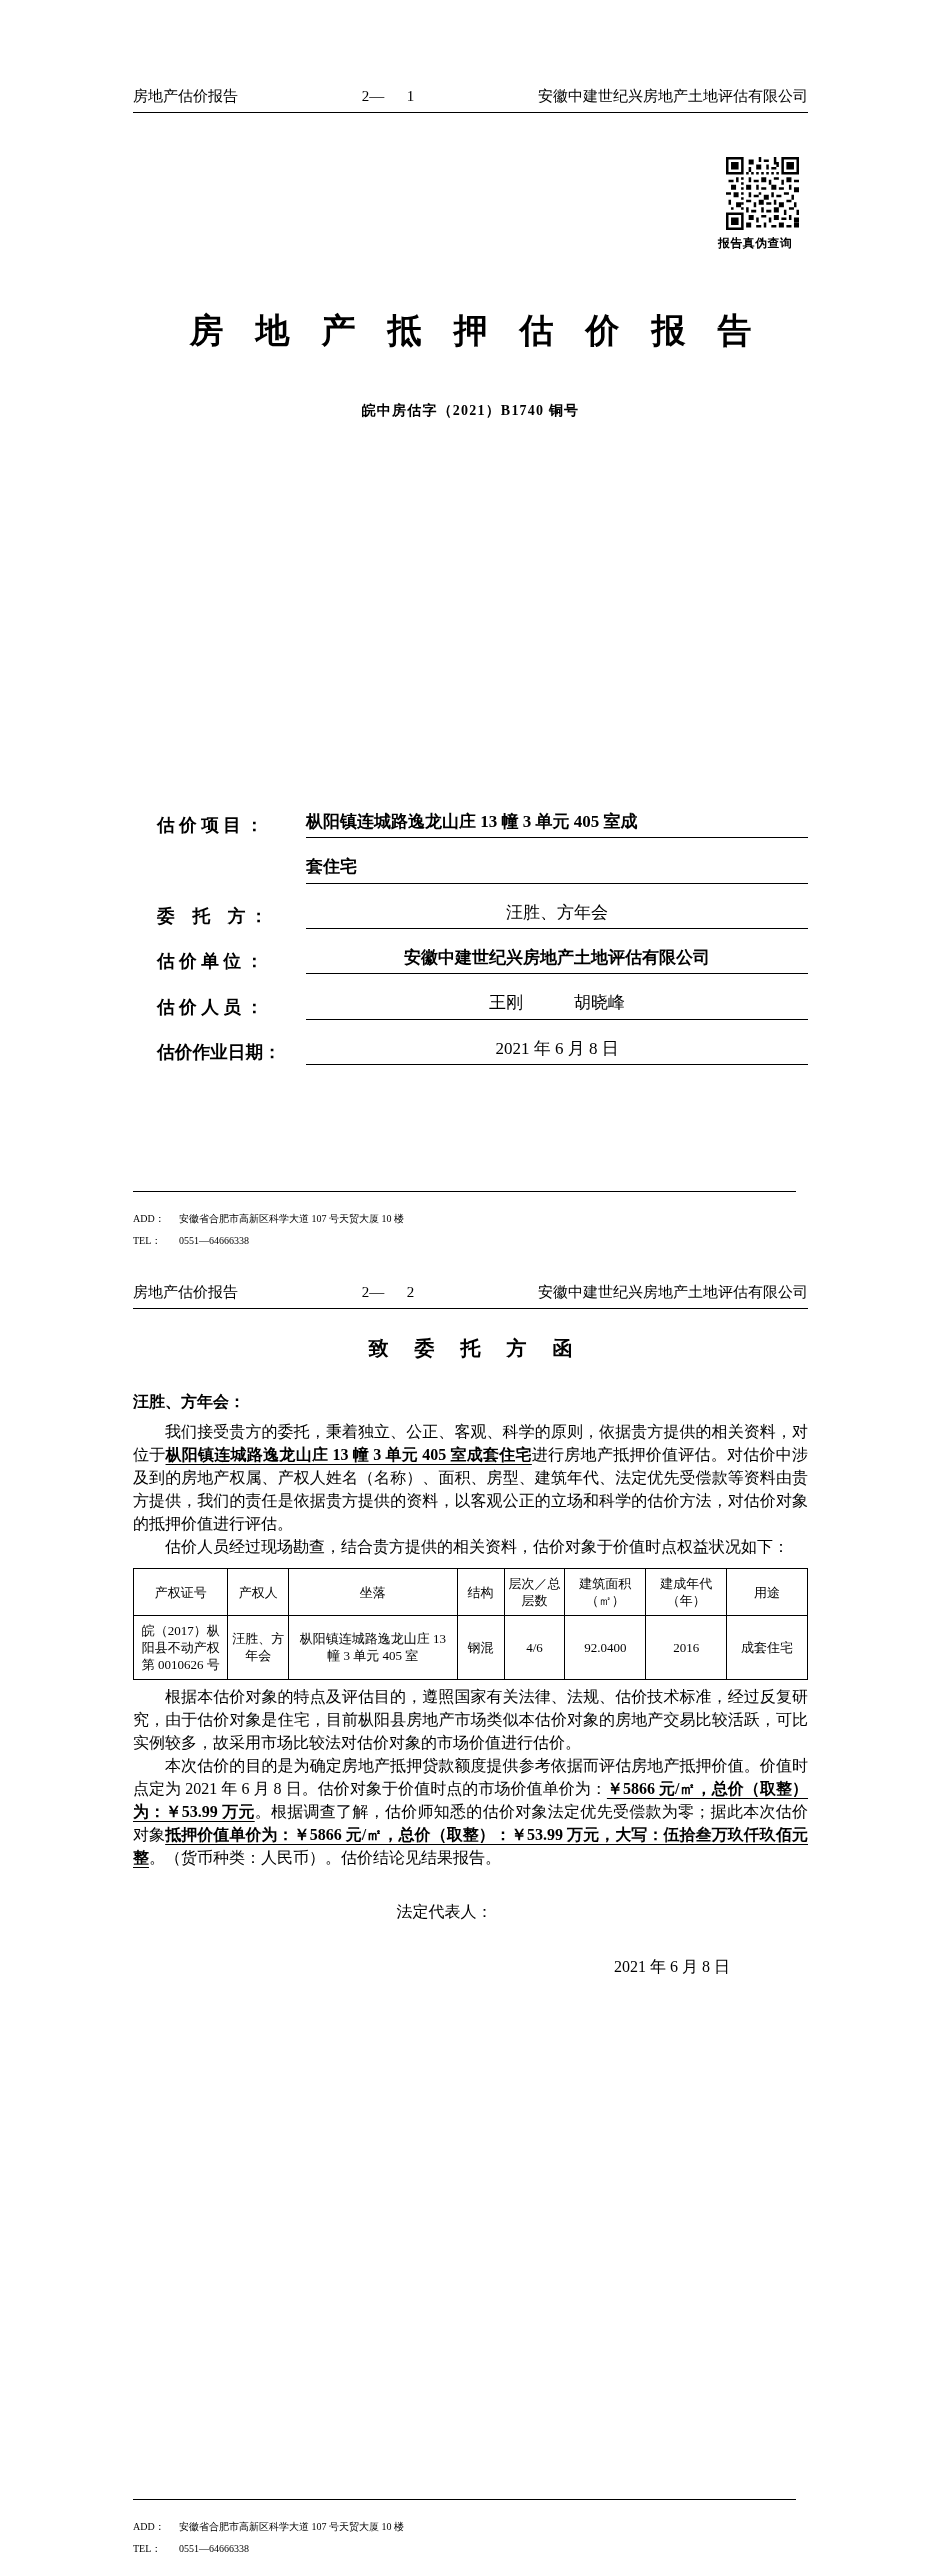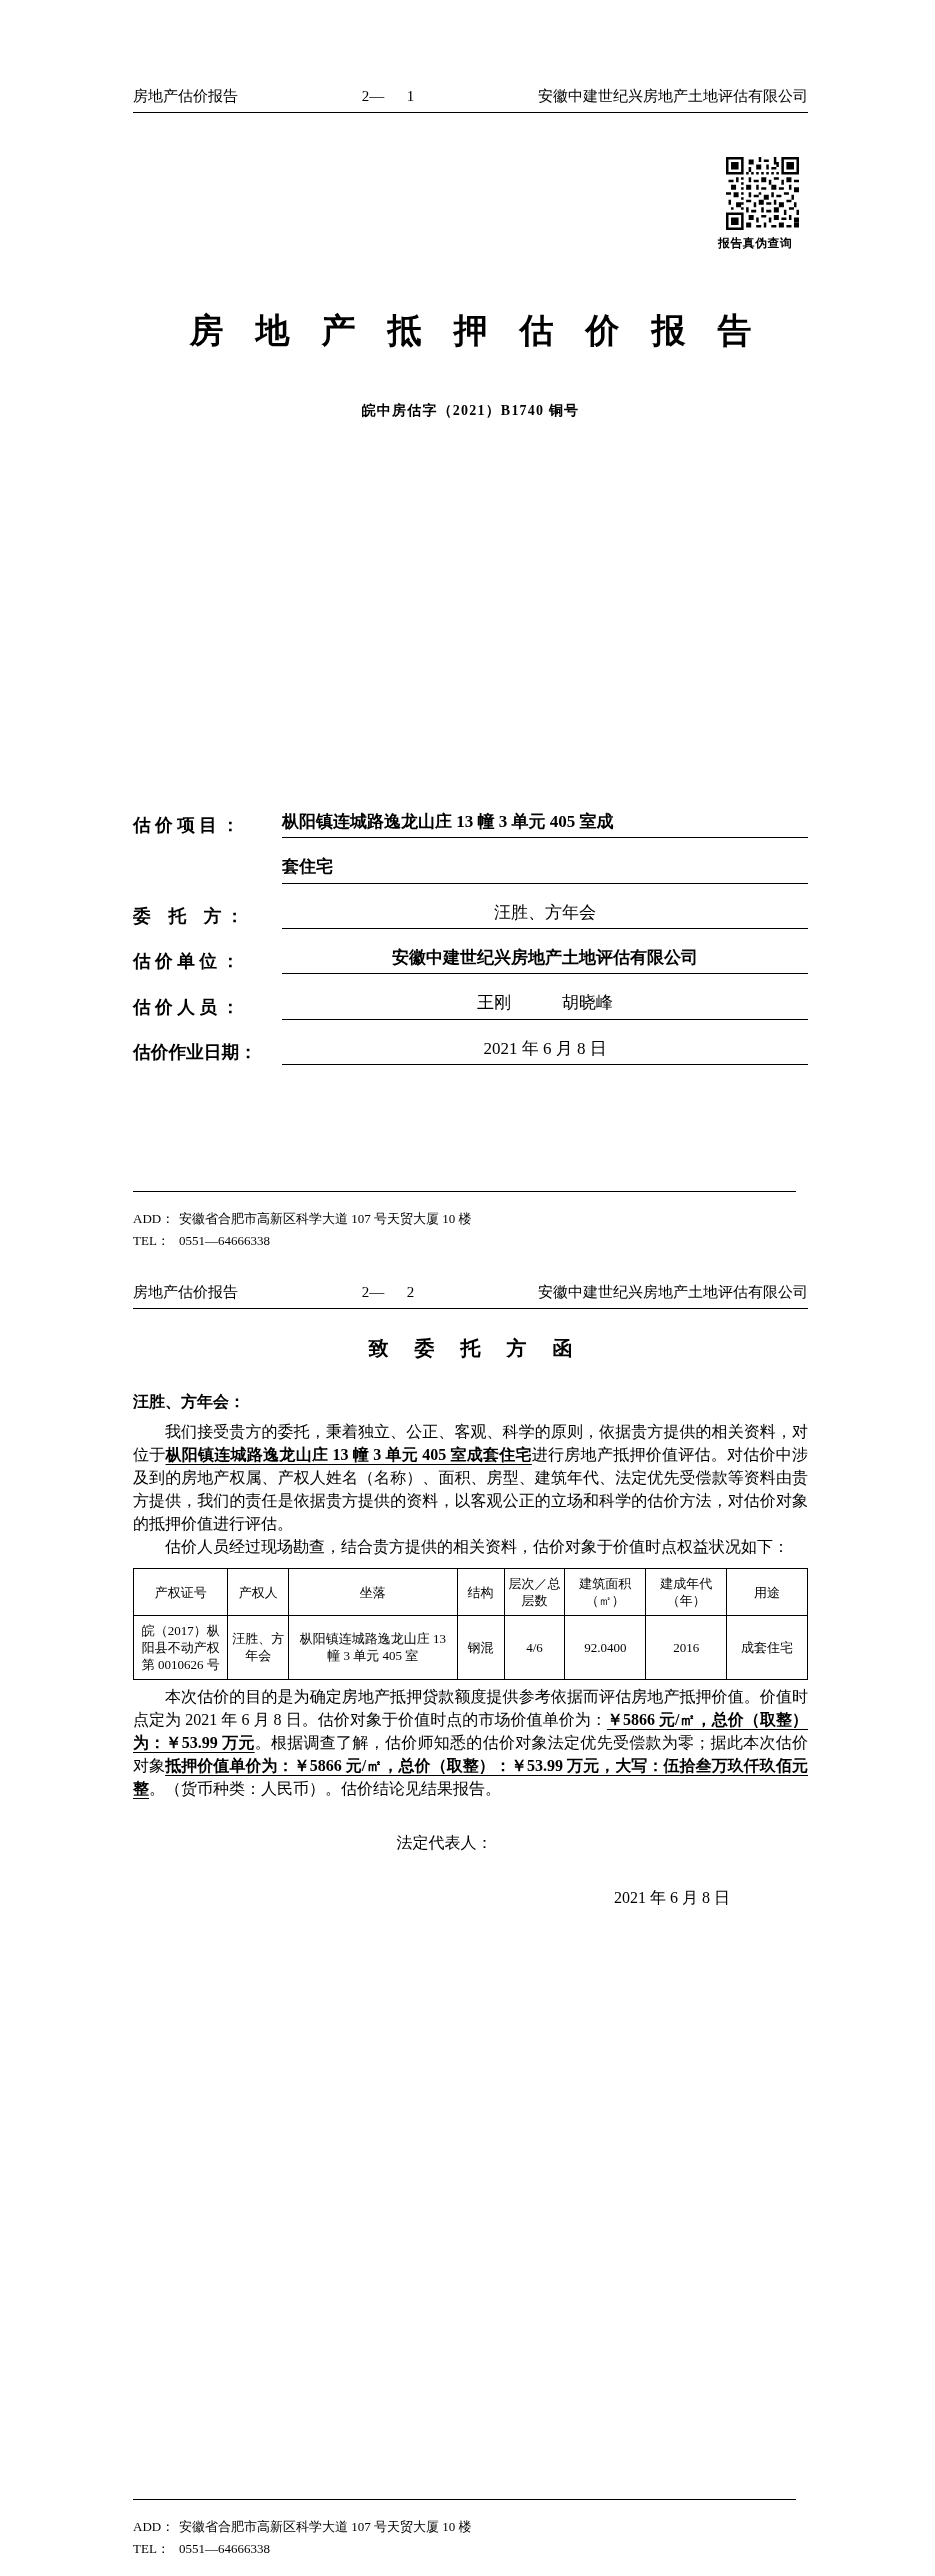--- a/index.html
+++ b/index.html
@@ -27,31 +27,31 @@
   .qr-caption { margin-top:5.9px; font-size:11.8px; font-weight:700; letter-spacing:0.6px; }
 
   .report-title {
     margin-top:195px; text-align:center; font-size:34px; font-weight:700;
     letter-spacing:32px; padding-left:32px; white-space:nowrap;
   }
   .report-no { margin-top:48px; text-align:center; font-size:14px; font-weight:700; letter-spacing:1.2px; }
 
   .fields { margin-top:389px; }
   .field { display:flex; align-items:flex-end; margin-bottom:16px; }
-  .flabel { flex:0 0 149px; font-size:17.7px; font-weight:700; white-space:pre; line-height:26px; }
+  .flabel { flex:0 0 149px; font-size:17.7px; font-weight:700; white-space:pre; line-height:26px;margin-left:24px; }
   .fvalue {
     flex:1; min-height:28px; border-bottom:1.2px solid #000;
     font-size:17px; line-height:26px; padding-bottom:2.4px; text-align:center;
   }
   .fvalue.align-left { text-align:left; }
   .fvalue.bold { font-weight:700; }
 
   .page-footer {
     position:absolute; left:133px; right:140px; bottom:16.5px;
-    border-top:1.2px solid #000; padding-top:16px; font-size:13px; line-height:22px;
+    border-top:1.2px solid #000; padding-top:16px; font-size:10px; line-height:22px;
   }
   .page-footer .lab { display:inline-block; min-width:46px; }
 
   .letter-title { margin-top:26px; text-align:center; font-size:20px; font-weight:700; letter-spacing:26px; padding-left:26px; }
   .salutation { margin-top:29.5px; font-size:16px; font-weight:700; }
   .letter-body { margin-top:7px; }
   .para { font-size:16px; line-height:23px; text-align:justify; text-indent:32px; }
   .bu { font-weight:700; text-decoration:underline; text-underline-offset:3.5px; }
 
   .valuation-table { width:100%; border-collapse:collapse; margin:10.6px 0 4.7px; font-size:13px; table-layout:fixed; }
@@ -199,20 +199,21 @@
             <td>枞阳镇连城路逸龙山庄 13 幢 3 单元 405 室</td>
             <td>钢混</td>
             <td>4/6</td>
             <td>92.0400</td>
             <td>2016</td>
             <td>成套住宅</td>
           </tr>
         </tbody>
       </table>
 
+      <p class="para">根据本估价对象的特点及评估目的，遵照国家有关法律、法规、估价技术标准，经过反复研究，由于估价对象是住宅，目前枞阳县房地产市场类似本估价对象的房地产交易比较活跃，可比实例较多，故采用市场比较法对估价对象的市场价值进行估价。</p>
 
       <p class="para"><span>本次估价的目的是为确定房地产抵押贷款额度提供参考依据而评估房地产抵押价值。价值时点定为 2021 年 6 月 8 日。估价对象于价值时点的市场价值单价为：</span><span class="bu">￥5866 元/㎡，总价（取整）为：￥53.99 万元</span><span>。根据调查了解，估价师知悉的估价对象法定优先受偿款为零；据此本次估价对象</span><span class="bu">抵押价值单价为：￥5866 元/㎡，总价（取整）：￥53.99 万元，大写：伍拾叁万玖仟玖佰元整</span><span>。（货币种类：人民币）。估价结论见结果报告。</span></p>
 
     </div>
 
     <div class="sig-rep">法定代表人：</div>
     <div class="sig-date">2021 年 6 月 8 日</div>
 
     <footer class="page-footer">
       <div>

